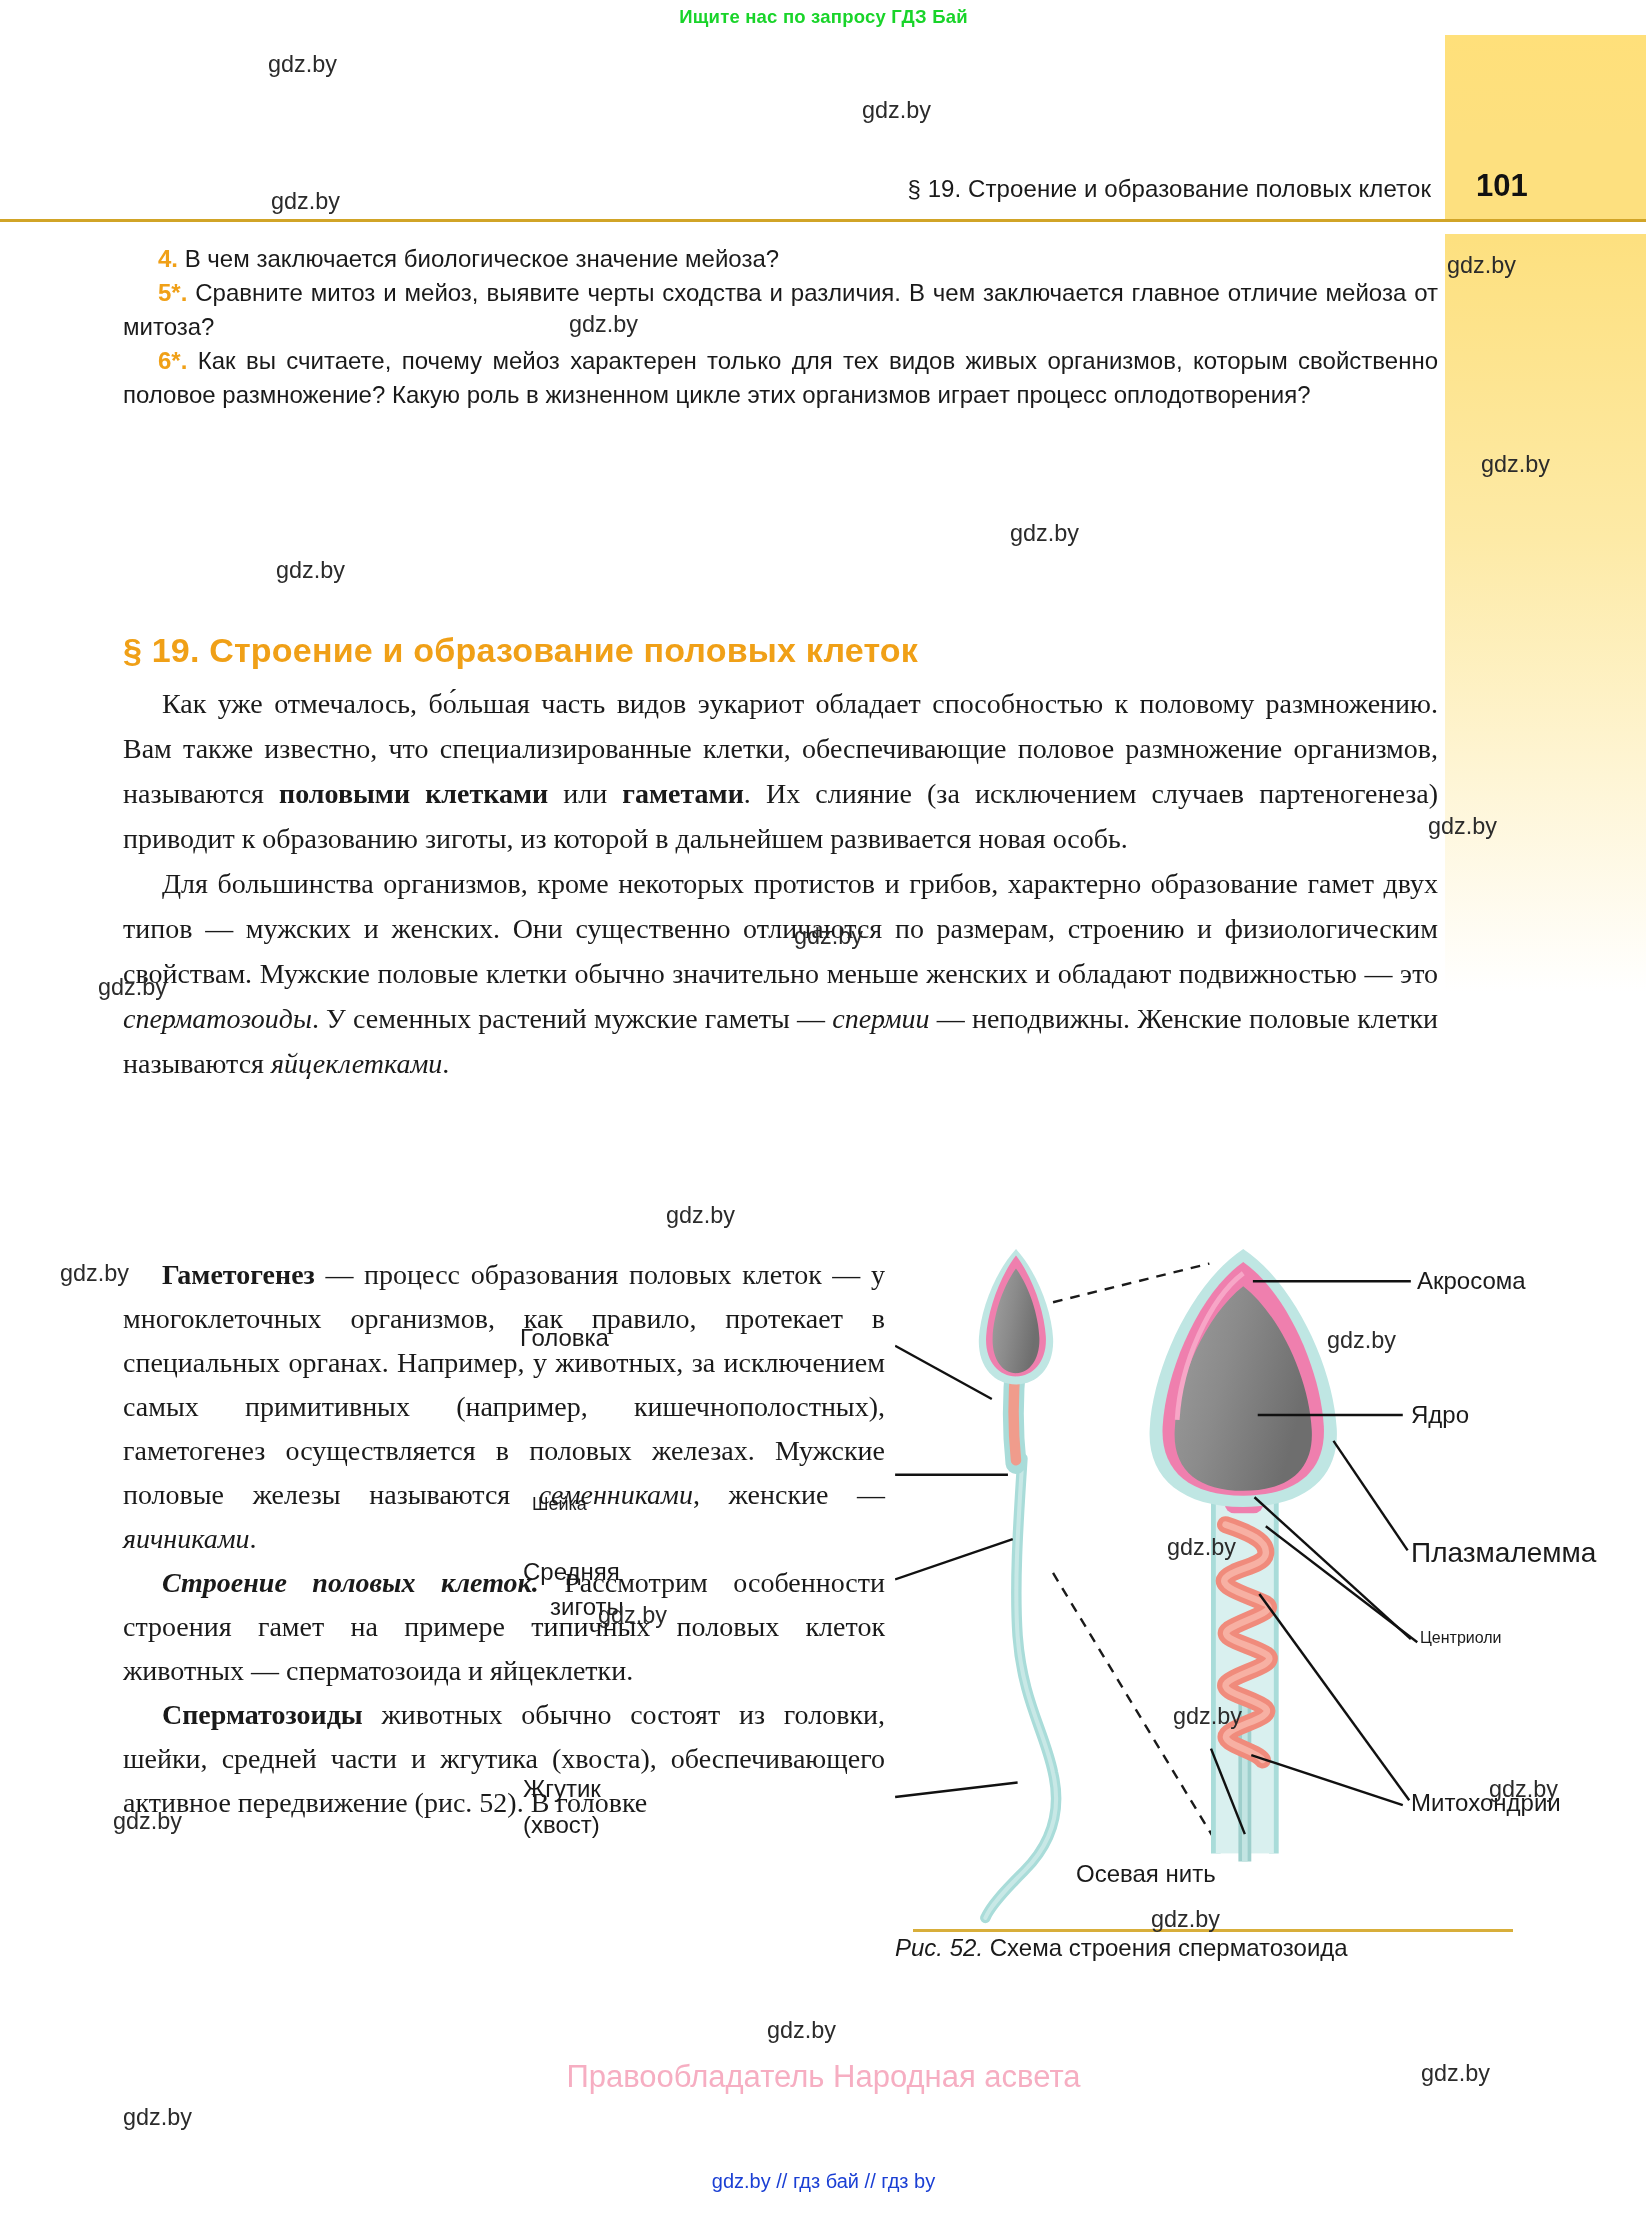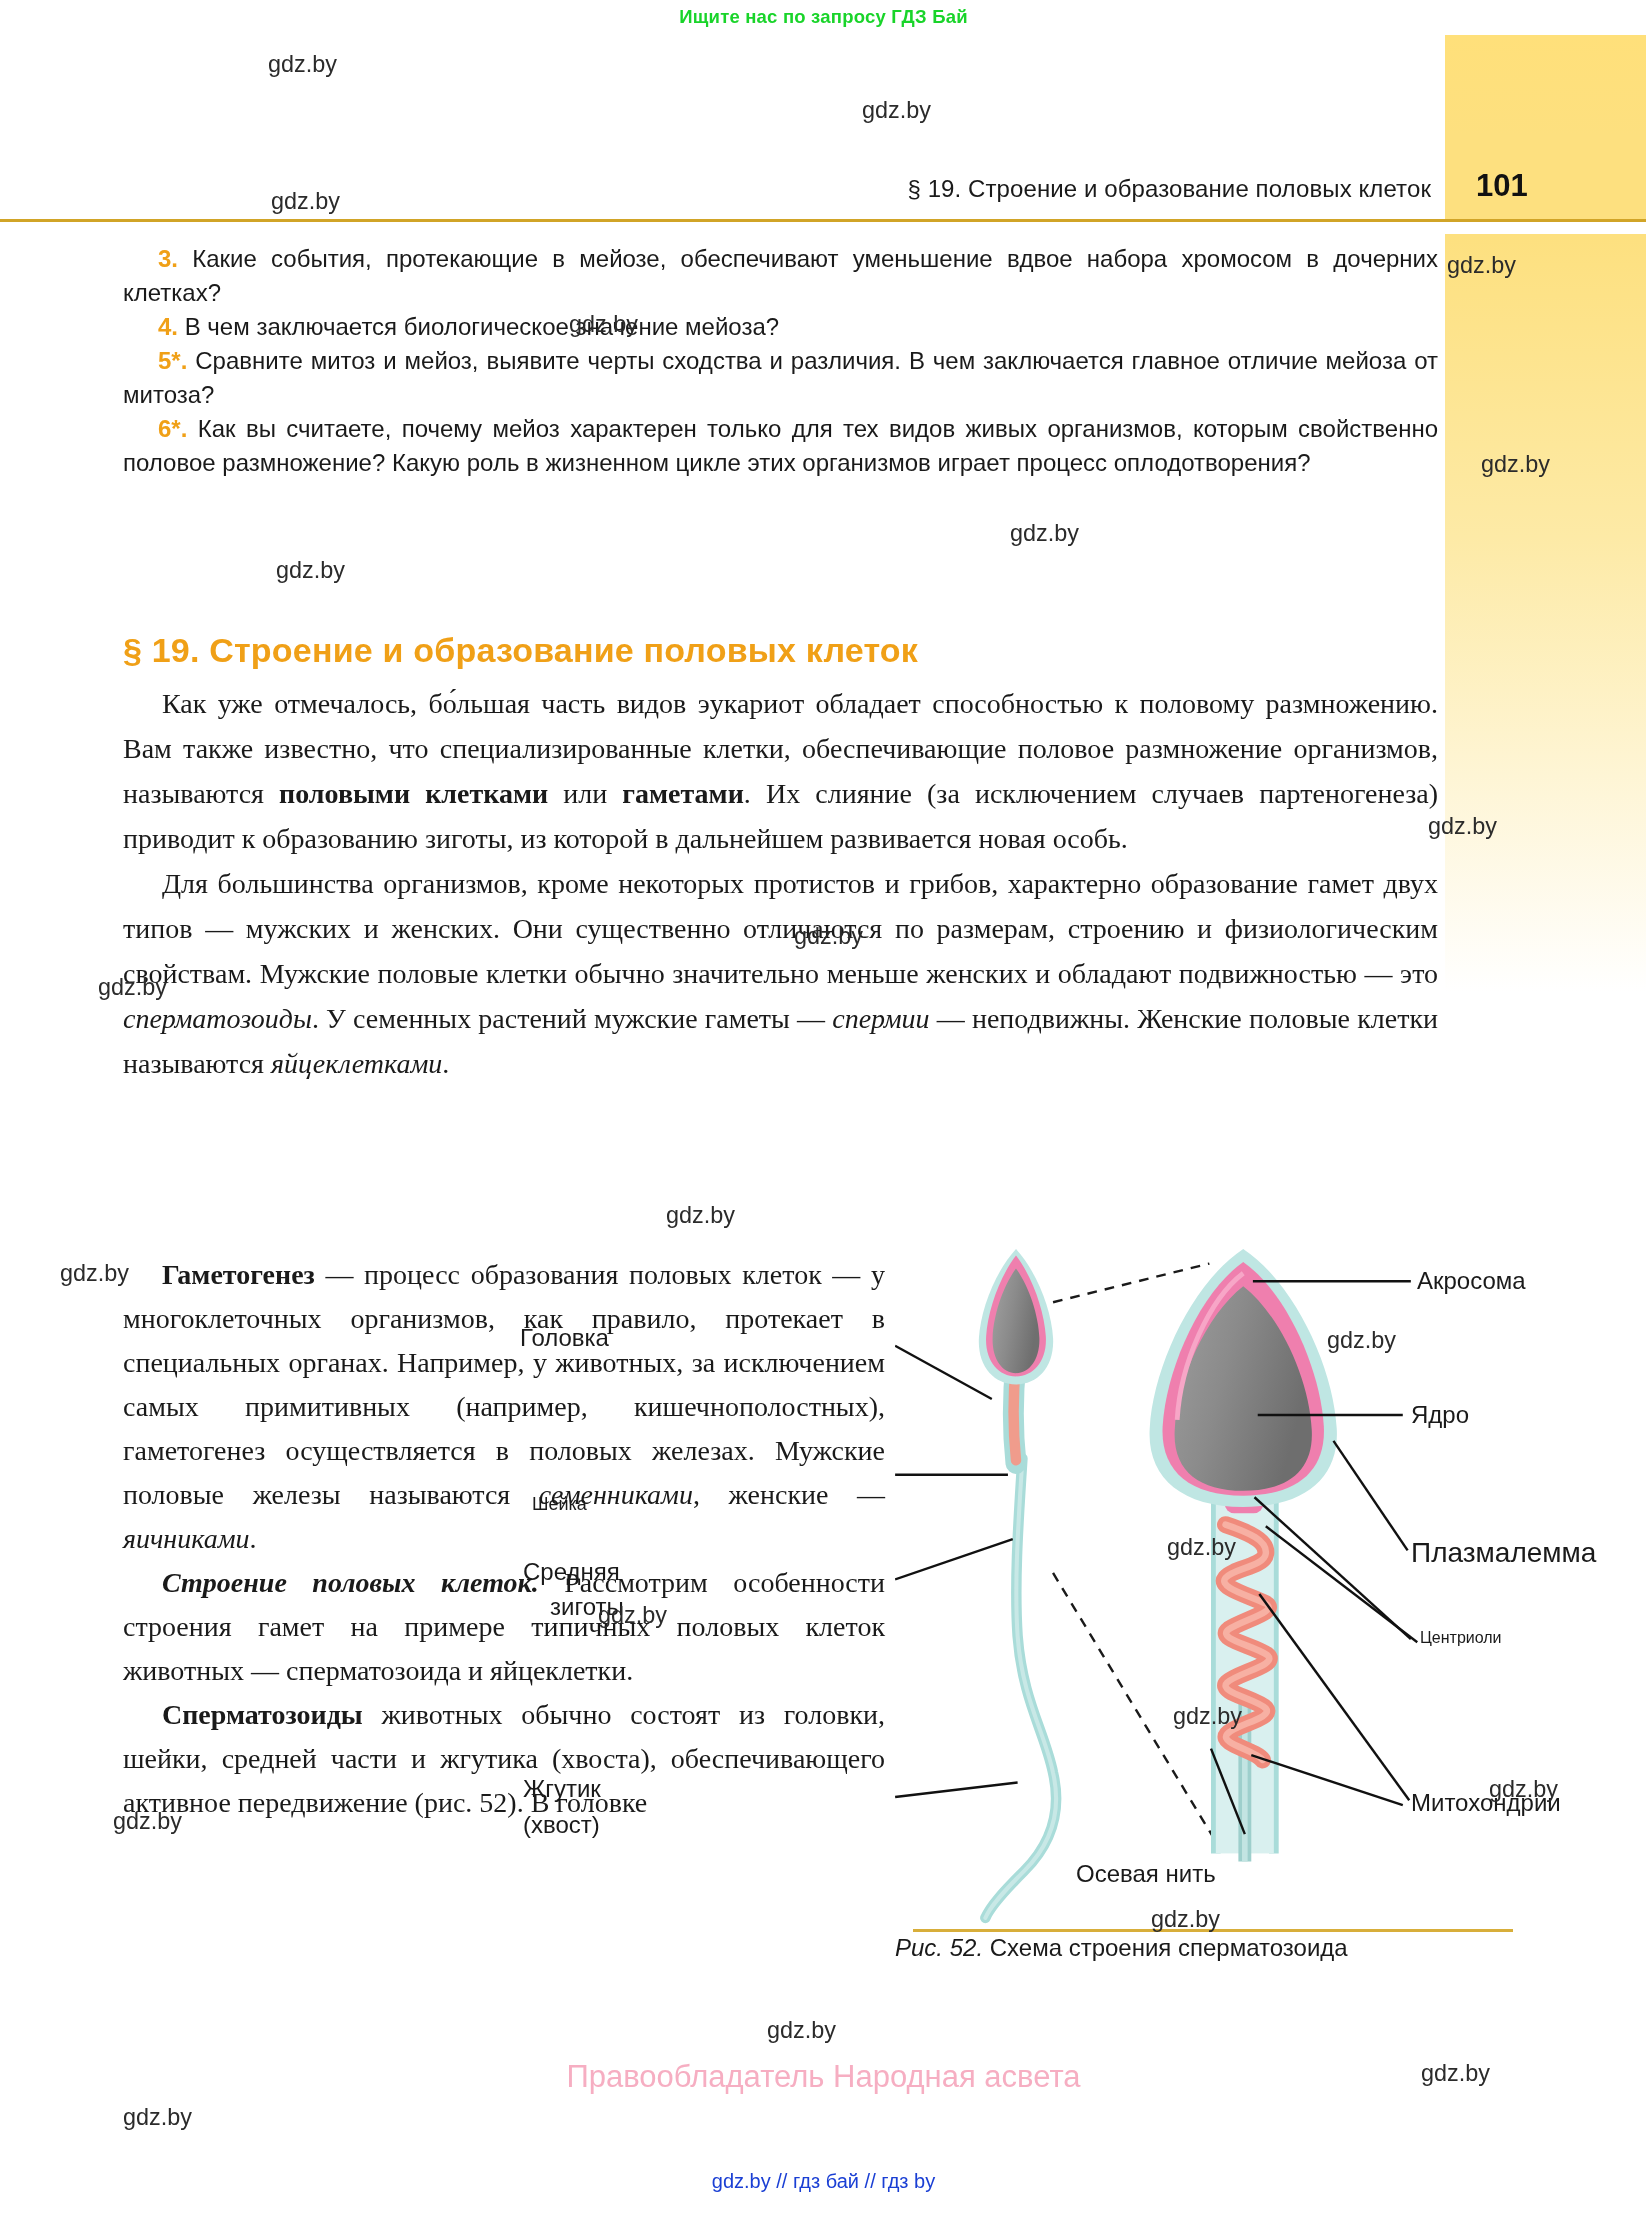--- a/index.html
+++ b/index.html
@@ -205,23 +205,20 @@
   <div class="promo">Ищите нас по запросу ГДЗ Бай</div>
 
   <div class="tab-yellow"></div>
   <div class="tab-yellow-lower"></div>
 
   <div class="runhead">§ 19. Строение и образование половых клеток</div>
   <div class="folio">101</div>
   <div class="rule-head"></div>
 
   <div class="questions">
-    <p>
-      <span class="qnum">3.</span><span class="qstar"></span><span> Какие события, протекающие в мейозе, обеспечивают уменьшение вдвое набора хромосом в дочерних клетках?</span>
-    </p>
     <p>
       <span class="qnum">4.</span><span class="qstar"></span><span> В чем заключается биологическое значение мейоза?</span>
     </p>
     <p>
       <span class="qnum">5</span><span class="qstar">*.</span><span> Сравните митоз и мейоз, выявите черты сходства и различия. В чем заключается главное отличие мейоза от митоза?</span>
     </p>
     <p>
       <span class="qnum">6</span><span class="qstar">*.</span><span> Как вы считаете, почему мейоз характерен только для тех видов живых организмов, которым свойственно половое размножение? Какую роль в жизненном цикле этих организмов играет процесс оплодотворения?</span>
     </p>
   </div>

